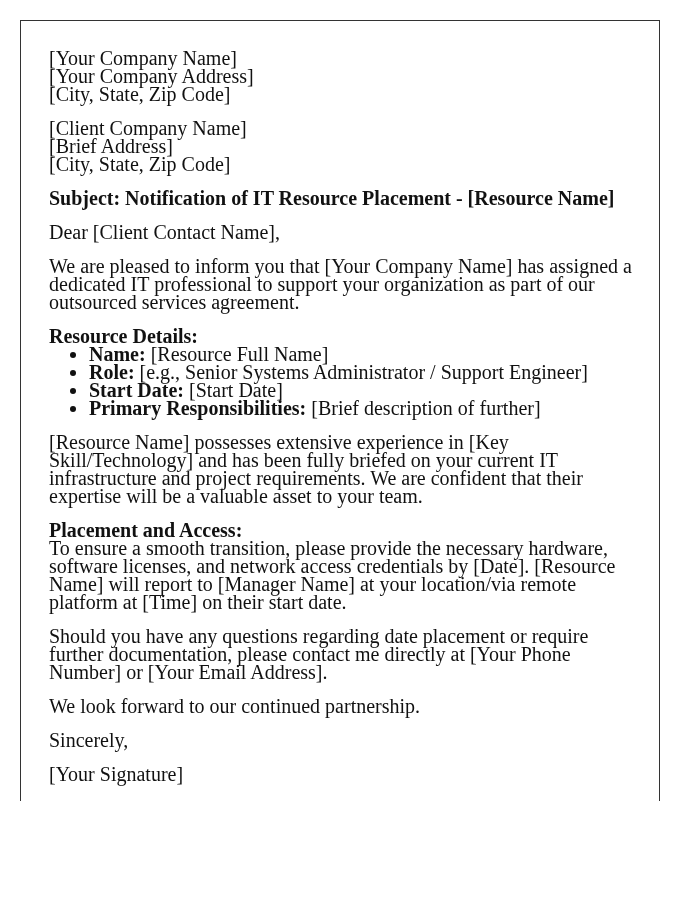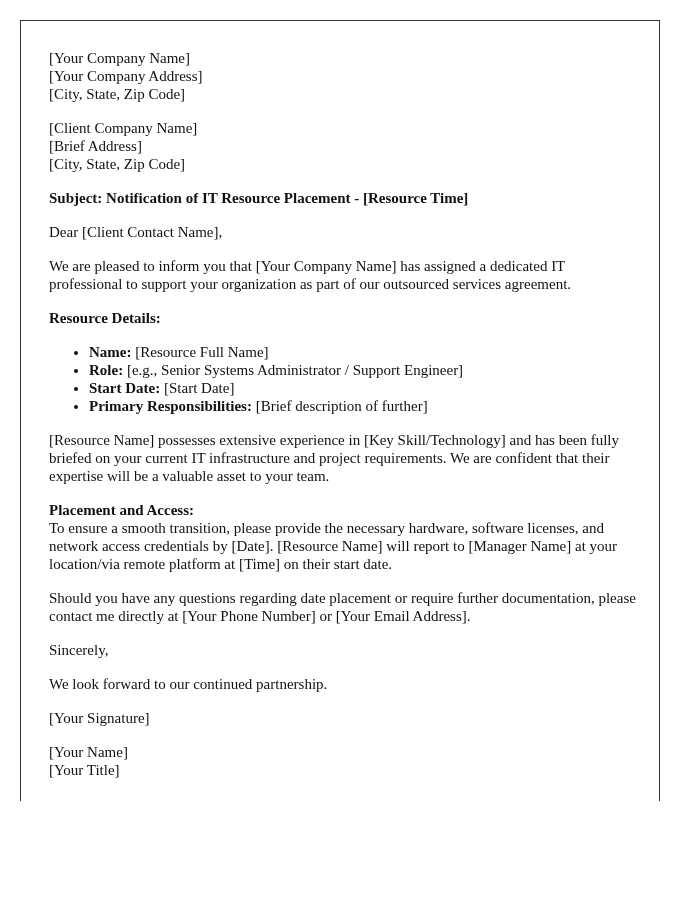--- a/index.html
+++ b/index.html
@@ -12,21 +12,21 @@
       border-bottom: none;
       box-sizing: border-box;
       overflow: hidden;
       background: #ffffff;
     }
     .content {
       position: absolute;
       left: 28px; top: 28px;
       width: 590px;
       font-family: "Liberation Serif", serif;
-      font-size: 15px;
+      font-size: 20px;
       line-height: 18px;
       color: #111111;
     }
     .block { margin: 0 0 16px 0; }
     .line { display: block; }
     .bold { font-weight: bold; }
     ul { margin: 0 0 16px 0; padding-left: 40px; font-family: Liberation Serif, serif; }
     li { margin: 0; }
   </style>
 </head>
@@ -40,47 +40,47 @@
       <span class="line">[Your Company Address]</span>
       <span class="line">[City, State, Zip Code]</span>
     </div>
 
     <div class="block">
       <span class="line">[Client Company Name]</span>
       <span class="line">[Brief Address]</span>
       <span class="line">[City, State, Zip Code]</span>
     </div>
 
-    <p class="block bold">Subject: Notification of IT Resource Placement - [Resource Time]</p>
+    <p class="block bold">Subject: Notification of IT Resource Placement - [Resource Name]</p>
 
     <p class="block">Dear [Client Contact Name],</p>
 
     <p class="block">We are pleased to inform you that [Your Company Name] has assigned a dedicated IT professional to support your organization as part of our outsourced services agreement.</p>
 
-    <p class="block bold" style="margin-bottom:16px;">Resource Details:</p>
+    <p class="block bold" style="margin-bottom:0;">Resource Details:</p>
 
     <ul>
       <li><span class="bold">Name:</span><span> [Resource Full Name]</span></li>
       <li><span class="bold">Role:</span><span> [e.g., Senior Systems Administrator / Support Engineer]</span></li>
       <li><span class="bold">Start Date:</span><span> [Start Date]</span></li>
       <li><span class="bold">Primary Responsibilities:</span><span> [Brief description of further]</span></li>
     </ul>
 
     <p class="block">[Resource Name] possesses extensive experience in [Key Skill/Technology] and has been fully briefed on your current IT infrastructure and project requirements. We are confident that their expertise will be a valuable asset to your team.</p>
 
     <div class="block">
       <span class="line bold">Placement and Access:</span>
       <span class="line">To ensure a smooth transition, please provide the necessary hardware, software licenses, and network access credentials by [Date]. [Resource Name] will report to [Manager Name] at your location/via remote platform at [Time] on their start date.</span>
     </div>
 
     <p class="block">Should you have any questions regarding date placement or require further documentation, please contact me directly at [Your Phone Number] or [Your Email Address].</p>
 
+    <p class="block">We look forward to our continued partnership.</p>
+
     <p class="block">Sincerely,</p>
-
-    <p class="block">We look forward to our continued partnership.</p>
 
     <p class="block">[Your Signature]</p>
 
     <div class="block">
       <span class="line">[Your Name]</span>
       <span class="line">[Your Title]</span>
     </div>
 
   </div>
 </div>

